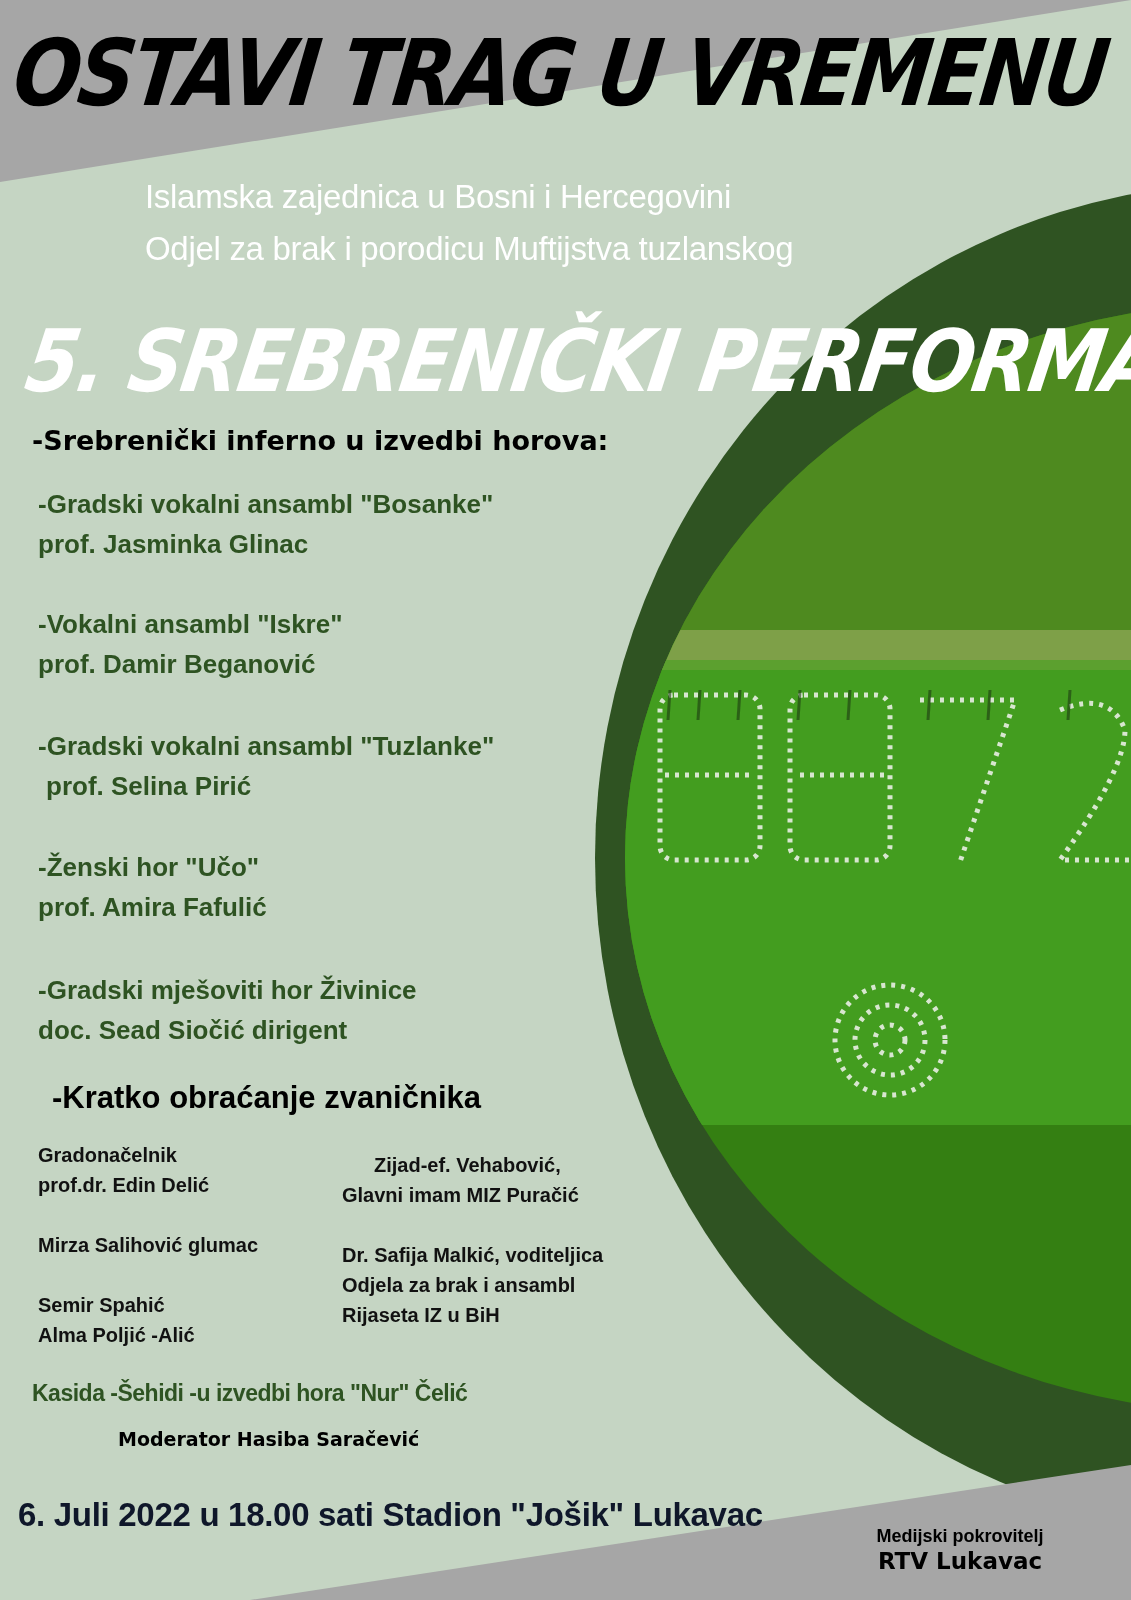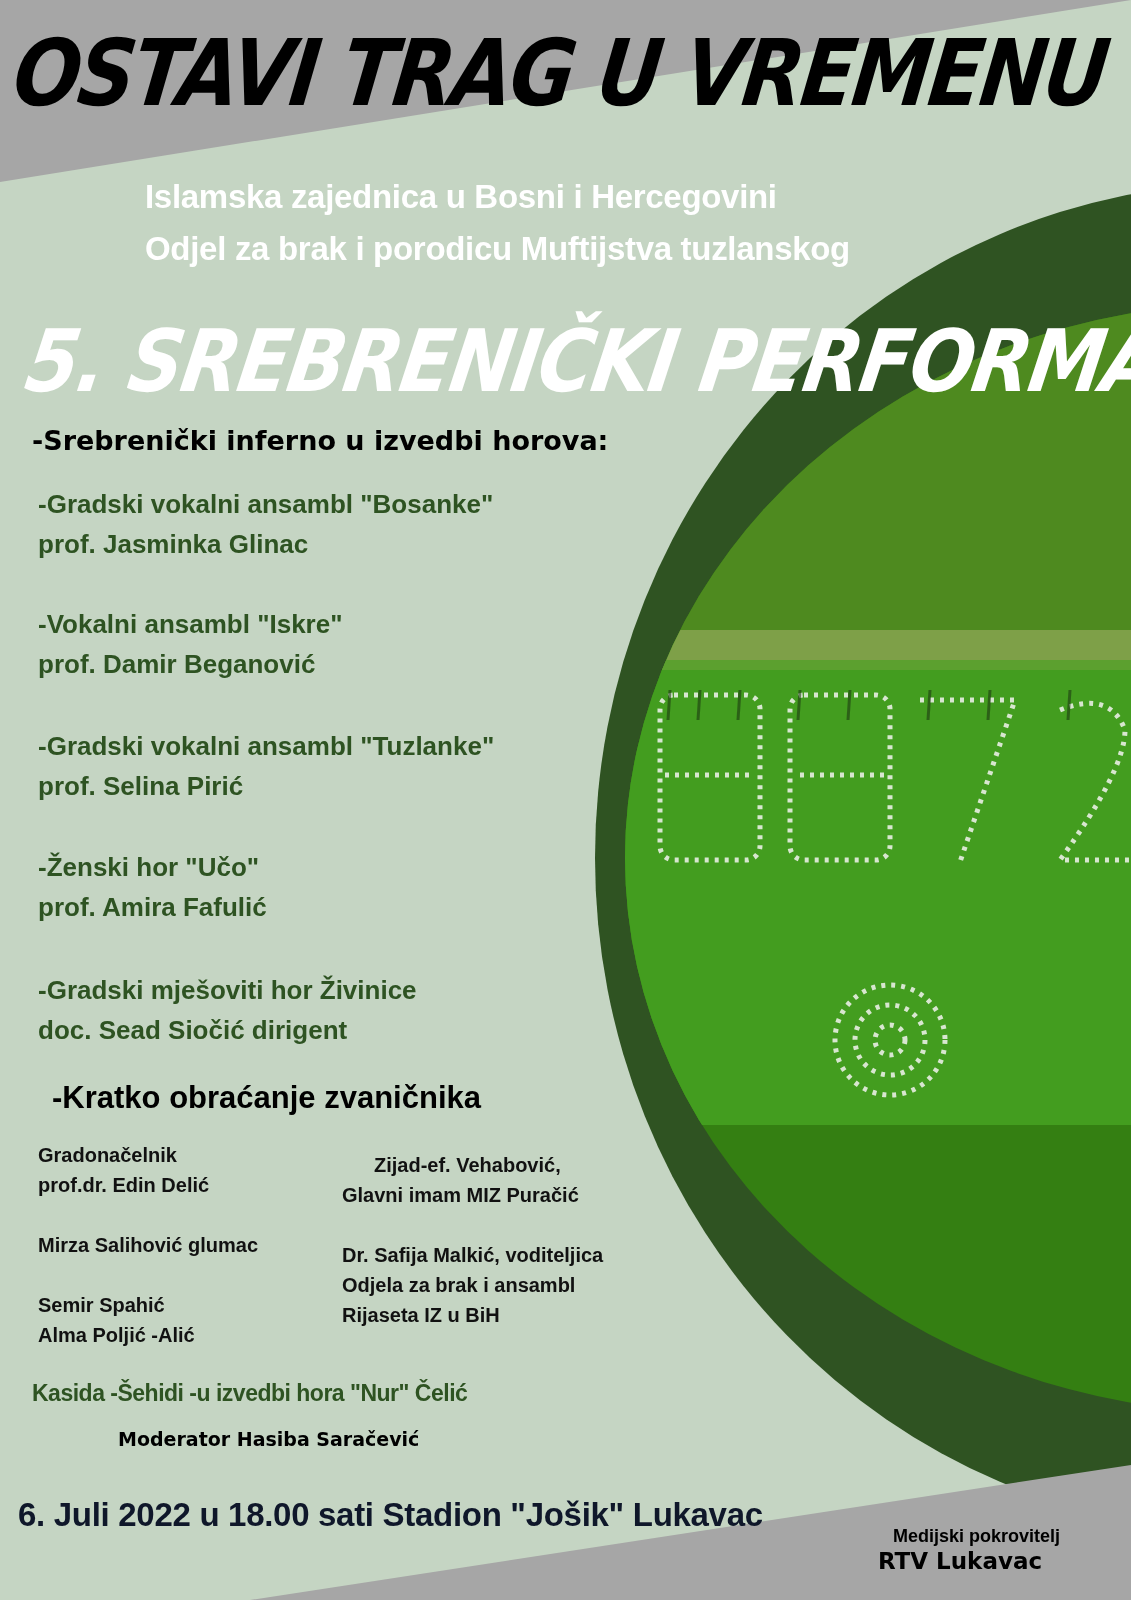--- a/index.html
+++ b/index.html
@@ -1,20 +1,20 @@
 <!DOCTYPE html>
 <html><head>
 <meta charset="utf-8">
 <style>
   html, body { margin:0; padding:0; }
   body { width:1131px; height:1600px; position:relative; overflow:hidden; background:#c5d5c3; font-family:"Liberation Sans", sans-serif; }
   .abs { position:absolute; }
   svg.bg { position:absolute; left:0; top:0; }
   .title { left:20px; top:28px; font-family:"DejaVu Sans", sans-serif; font-weight:bold; font-style:italic; font-size:92px; color:#000; letter-spacing:-3px; transform:scaleX(0.86) skewX(-8deg); transform-origin:left top; white-space:nowrap; line-height:1; }
-  .org { left:145px; font-weight:bold; font-size:33px; color:#fff; white-space:nowrap; letter-spacing:-0.3px; }
+  .org { left:145px; font-weight:normal; font-size:33px; color:#fff; white-space:nowrap; letter-spacing:-0.3px; }
   .event { left:34px; top:318px; font-family:"DejaVu Sans", sans-serif; font-weight:bold; font-style:italic; font-size:86px; color:#fff; letter-spacing:-2px; transform:scaleX(0.88) skewX(-10deg); transform-origin:left top; white-space:nowrap; line-height:1; }
   .sect { font-family:"DejaVu Sans", sans-serif; font-weight:bold; color:#000; white-space:nowrap; }
   .choir { font-weight:bold; font-size:26px; color:#2e5322; white-space:nowrap; line-height:40px; }
   .off { font-weight:bold; font-size:20px; color:#111; white-space:nowrap; line-height:30px; }
   .kasida { font-weight:bold; font-size:23px; color:#2e5322; white-space:nowrap; letter-spacing:-0.5px; }
   .mod { font-family:"DejaVu Sans", sans-serif; font-weight:bold; font-size:19px; color:#000; white-space:nowrap; }
   .date { font-weight:bold; font-size:33px; color:#0f172a; white-space:nowrap; letter-spacing:-0.3px; }
   .sponsor { text-align:center; font-weight:bold; color:#000; white-space:nowrap; }
 </style>
 </head>
@@ -67,21 +67,21 @@
 
 <div class="abs event">5. SREBRENIČKI  PERFORMANS</div>
 
 <div class="abs sect" style="left:32px; top:425px; font-size:27px;">-Srebrenički inferno u izvedbi horova:</div>
 
 <div class="abs choir" style="left:38px; top:484px;">-Gradski vokalni ansambl  "Bosanke"</div>
 <div class="abs choir" style="left:38px; top:524px;"> prof. Jasminka Glinac</div>
 <div class="abs choir" style="left:38px; top:604px;">-Vokalni ansambl  "Iskre"</div>
 <div class="abs choir" style="left:38px; top:644px;">prof.  Damir Beganović</div>
 <div class="abs choir" style="left:38px; top:726px;">-Gradski vokalni ansambl  "Tuzlanke"</div>
-<div class="abs choir" style="left:38px; top:766px;"> prof.  Selina Pirić</div>
+<div class="abs choir" style="left:46px; top:766px;"> prof.  Selina Pirić</div>
 <div class="abs choir" style="left:38px; top:847px;">-Ženski hor  "Učo"</div>
 <div class="abs choir" style="left:38px; top:887px;">  prof.  Amira Fafulić</div>
 <div class="abs choir" style="left:38px; top:970px;">-Gradski mješoviti hor   Živinice</div>
 <div class="abs choir" style="left:38px; top:1010px;">doc.  Sead Siočić  dirigent</div>
 
 <div class="abs sect" style="left:52px; top:1080px; font-size:31px; font-family:'Liberation Sans', sans-serif;">-Kratko obraćanje zvaničnika</div>
 
 <div class="abs off" style="left:38px; top:1140px;">Gradonačelnik</div>
 <div class="abs off" style="left:38px; top:1170px;">prof.dr. Edin Delić</div>
 <div class="abs off" style="left:38px; top:1230px;">Mirza Salihović  glumac</div>
@@ -92,14 +92,14 @@
 <div class="abs off" style="left:342px; top:1180px;">Glavni imam  MIZ Puračić</div>
 <div class="abs off" style="left:342px; top:1240px;">Dr.  Safija Malkić, voditeljica</div>
 <div class="abs off" style="left:342px; top:1270px;">Odjela za brak i ansambl</div>
 <div class="abs off" style="left:342px; top:1300px;"> Rijaseta IZ u BiH</div>
 
 <div class="abs kasida" style="left:32px; top:1380px;">Kasida -Šehidi -u izvedbi hora  "Nur"  Čelić</div>
 <div class="abs mod" style="left:118px; top:1428px;">Moderator  Hasiba Saračević</div>
 
 <div class="abs date" style="left:18px; top:1496px;">6. Juli  2022  u 18.00 sati  Stadion  "Jošik"  Lukavac</div>
 
-<div class="abs sponsor" style="left:860px; top:1526px; width:200px; font-size:18px;text-align:right;">Medijski pokrovitelj</div>
+<div class="abs sponsor" style="left:860px; top:1526px; width:200px; font-size:18px;">Medijski pokrovitelj</div>
 <div class="abs sponsor" style="left:860px; top:1548px; width:200px; font-size:23px; font-family:'DejaVu Sans', sans-serif;">RTV Lukavac</div>
 
 </body></html>

